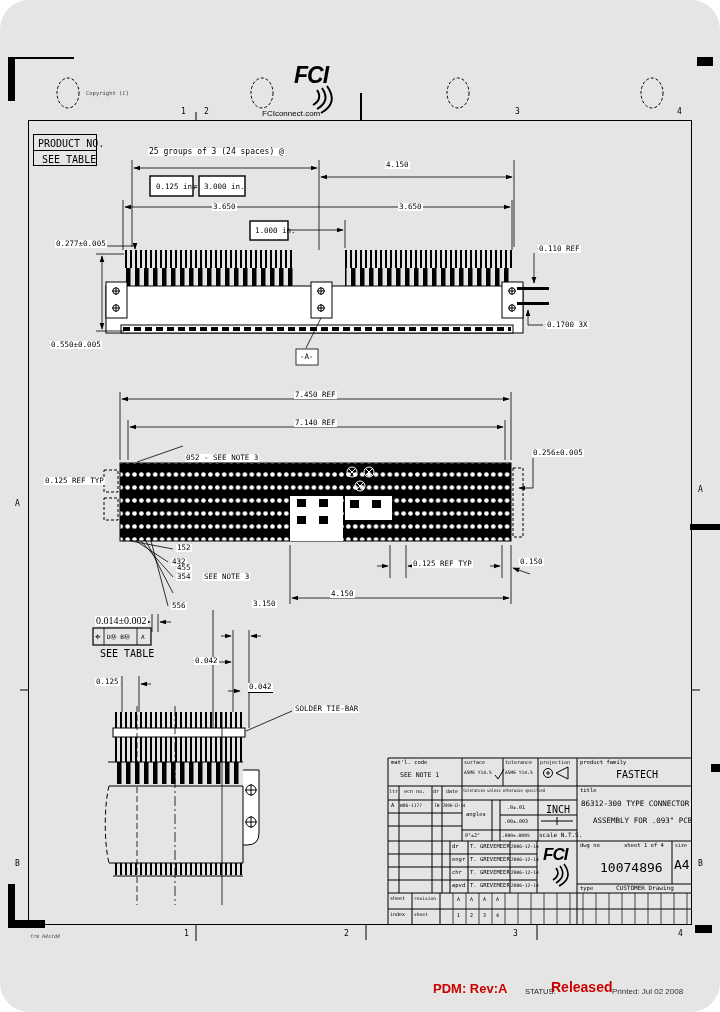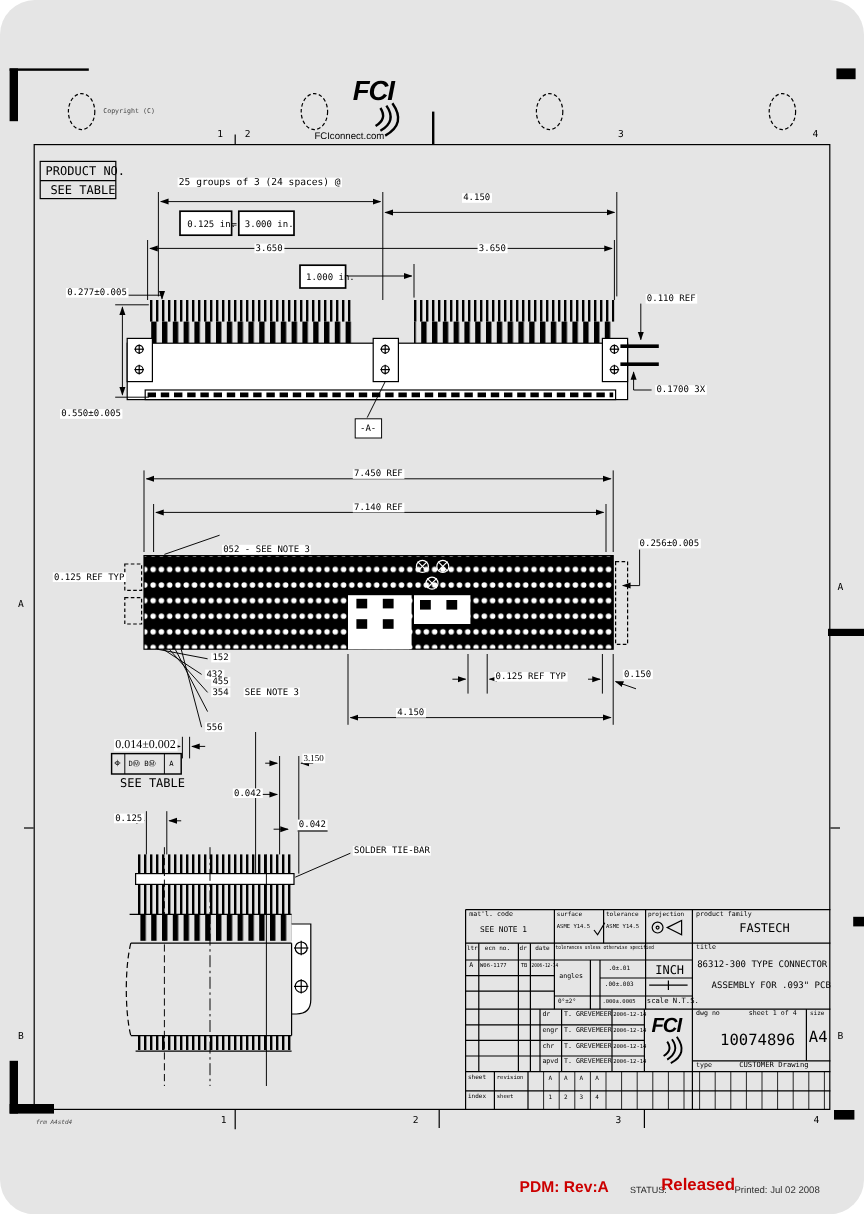--- a/index.html
+++ b/index.html
@@ -309,21 +309,21 @@
 <span class="t f75 bg" style="left:171px;top:602px;">556</span>
 <span class="t f75 bg" style="left:412px;top:560px;">0.125 REF TYP</span>
 <span class="t f75 bg" style="left:519px;top:558px;">0.150</span>
 <span class="t f75 bg" style="left:330px;top:590px;">4.150</span>
 
 <span class="t f7 bg" style="left:95px;top:616px;font-family:Liberation Serif, serif;">0.014±0.002</span>
 <span class="t f7" style="left:95px;top:632px;">⌖</span>
 <span class="t f6" style="left:107px;top:634px;">DⓂ BⓂ</span>
 <span class="t f6" style="left:141px;top:634px;">A</span>
 <span class="t f7" style="left:100px;top:649px;">SEE TABLE</span>
-<span class="t f75 bg" style="left:252px;top:628px;font-family:Liberation Serif, serif;">3.150</span>
+<span class="t f75 bg" style="left:252px;top:600px;">3.150</span>
 <span class="t f75 bg" style="left:194px;top:657px;">0.042</span>
 <span class="t f75 bg u" style="left:248px;top:683px;">0.042</span>
 <span class="t f75 bg" style="left:95px;top:678px;">0.125</span>
 <span class="t f75 bg" style="left:294px;top:705px;">SOLDER TIE-BAR</span>
 
 <span class="t f55" style="left:391px;top:760px;">mat'l. code</span>
 <span class="t f65" style="left:400px;top:772px;">SEE NOTE 1</span>
 <span class="t f5" style="left:464px;top:760px;">surface</span>
 <span class="t f45" style="left:464px;top:771px;">ASME Y14.5</span>
 <span class="t f5" style="left:505px;top:760px;">tolerance</span>

